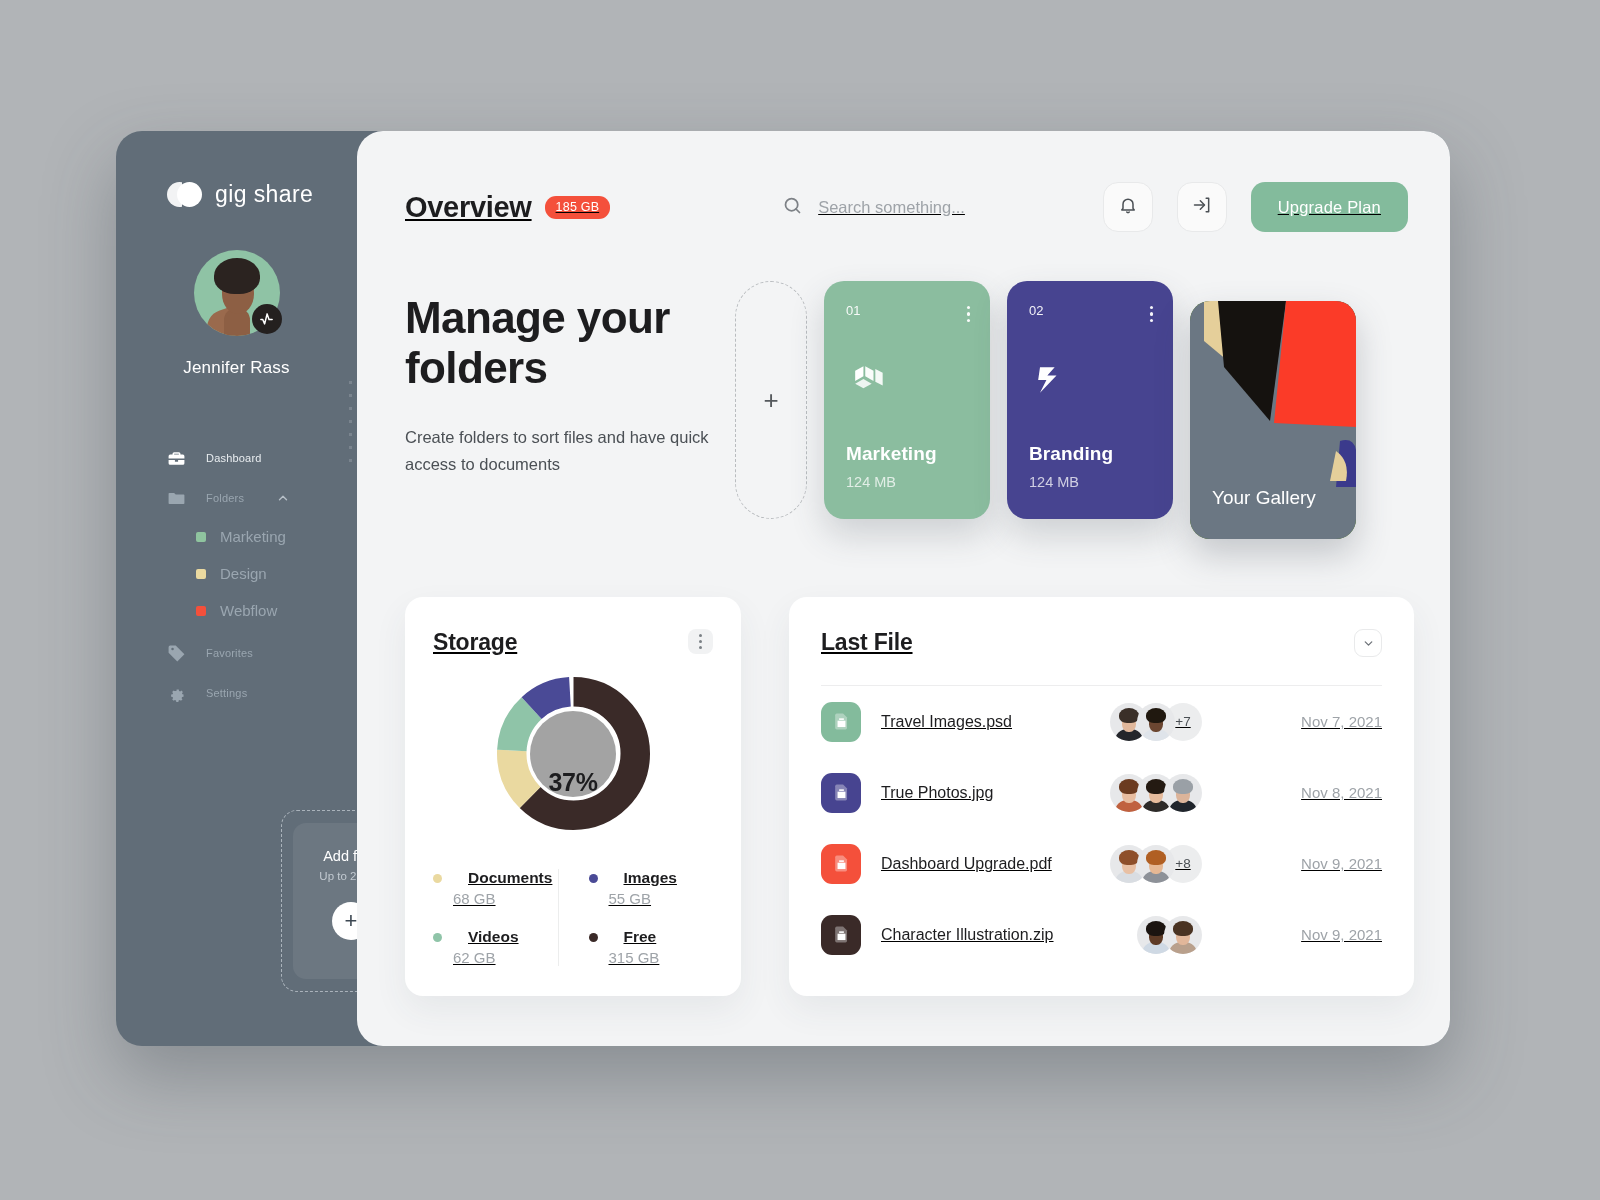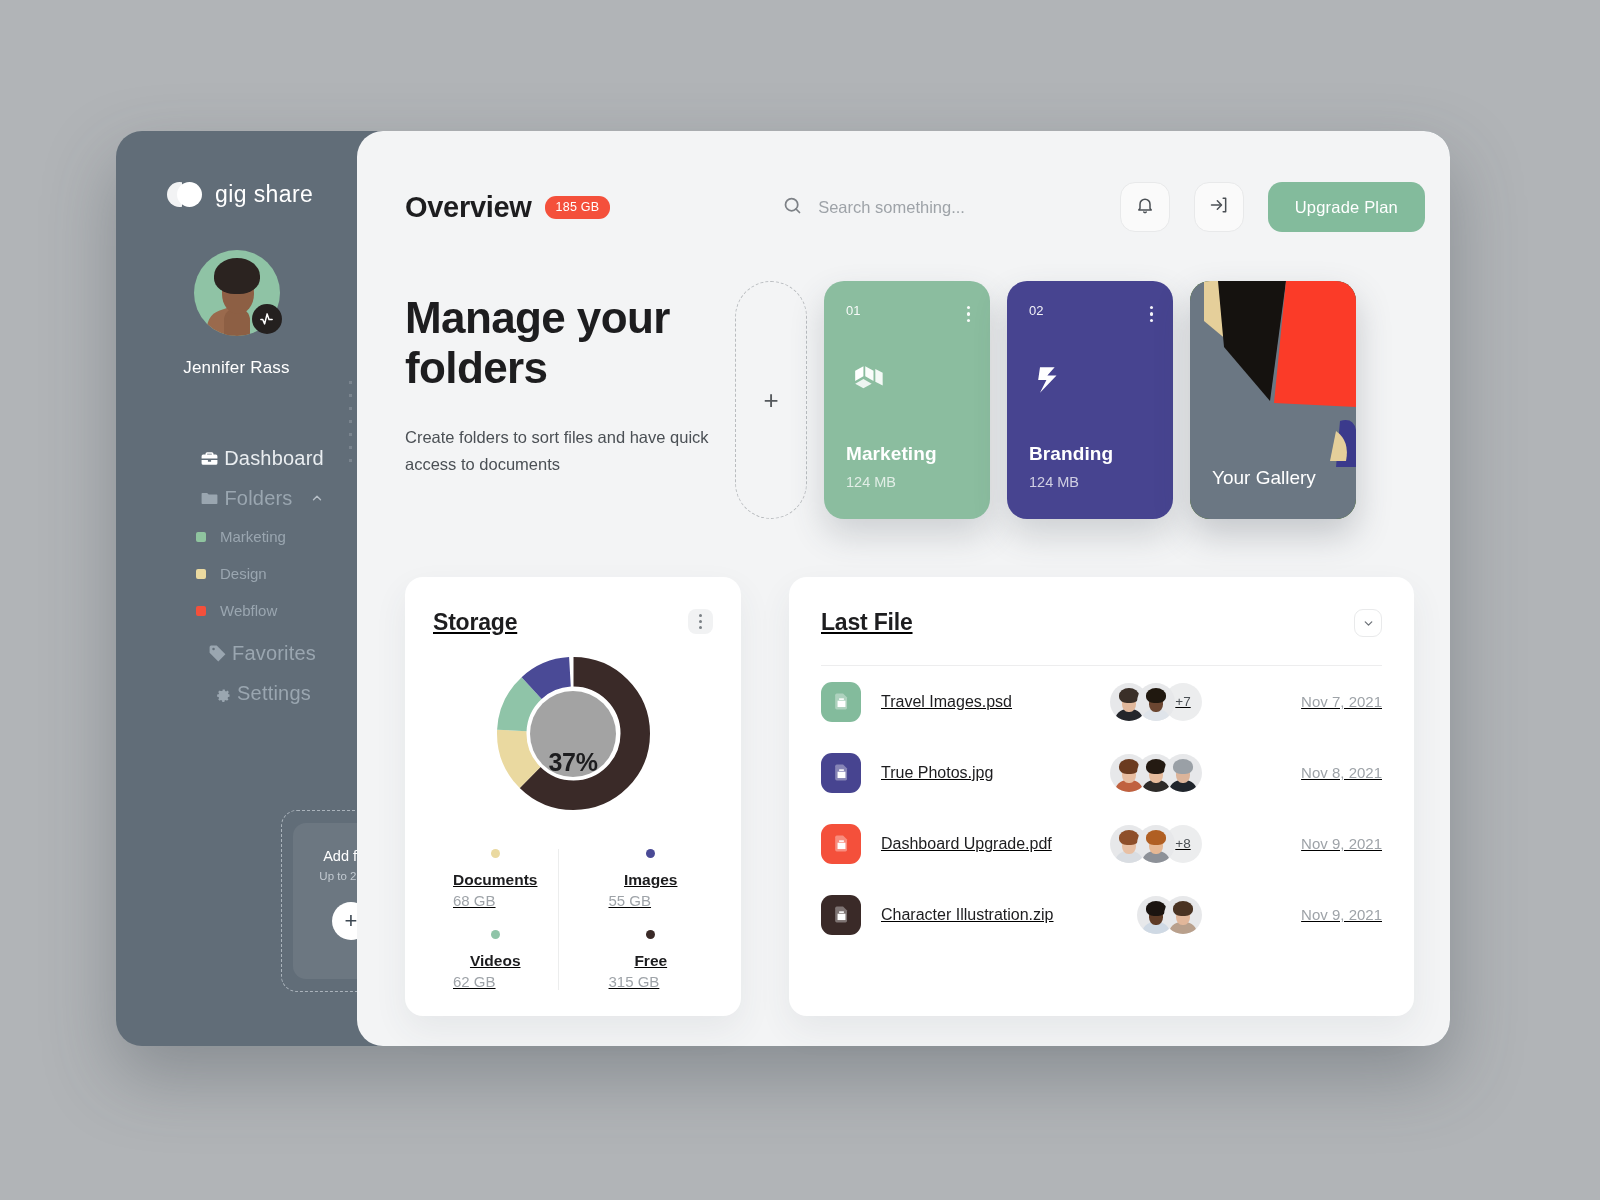--- a/index.html
+++ b/index.html
@@ -76,22 +76,22 @@
   .badge {
     position: absolute; right: -2px; bottom: 2px;
     width: 30px; height: 30px; border-radius: 50%;
     background: #24201f; display: flex; align-items: center; justify-content: center;
   }
   .badge svg { display: block; }
   .username { margin-top: 18px; font-size: 17px; color: #ffffff; letter-spacing: .2px; }
 
   .nav { margin-top: 60px; padding-left: 51px; }
   .nav-item {
-    display: flex; align-items: center; gap: 5px;
-    height: 40px; color: #e9edf0; font-size: 20px; letter-spacing: .2px; justify-content: center;
+    display: flex; align-items: center; gap: 20px;
+    height: 40px; color: #e9edf0; font-size: 11px; letter-spacing: .2px;
   }
   .nav-item.muted { color: #9aa6b0; }
   .nav-item .ico { width: 19px; height: 19px; display: flex; align-items: center; justify-content: center; }
   .nav-item .chev { margin-left: 12px; display: flex; }
   .sub { padding-left: 29px; }
   .sub-item {
     display: flex; align-items: center; gap: 14px;
     height: 37px; font-size: 15px; color: #9aa6b0;
   }
   .swatch { width: 10px; height: 10px; border-radius: 2px; flex: 0 0 10px; }
@@ -118,21 +118,21 @@
   
   .main {
     position: relative; flex: 1;
     background: #f3f4f5;
     border-radius: 26px;
     margin-left: 0;
     padding: 48px 0 0 0;
     overflow: visible;
   }
 
-  .topbar { display: flex; align-items: center; padding: 0 25px 0 48px; height: 56px; }
+  .topbar { display: flex; align-items: center; padding: 0 42px 0 48px; height: 56px; text-decoration: underline; }
   .page-title-row { display: flex; align-items: center; gap: 13px; }
   .page-title { font-size: 29px; font-weight: 700; color: #1d1d1f; letter-spacing: -.3px; }
   .pill {
     background: #f4503b; color: #ffffff; font-size: 12.5px;
     padding: 4px 11px 5px; border-radius: 11px; letter-spacing: .2px;
   }
   .search { display: flex; align-items: center; gap: 15px; margin-left: 172px; }
   .search input {
     border: none; outline: none; background: transparent;
     font-size: 16.5px; color: #7d8186; width: 270px;
@@ -178,20 +178,21 @@
   .fnum { font-size: 13px; color: rgba(255,255,255,.93); }
   .kebab { display: flex; flex-direction: column; gap: 3px; align-items: center; padding-top: 3px; }
   .kebab i { width: 3.4px; height: 3.4px; border-radius: 50%; background: rgba(255,255,255,.95); display: block; }
   .fcard .flogo { margin-top: 36px; }
   .fcard .fname { position: absolute; left: 22px; bottom: 54px; font-size: 19px; font-weight: 600; letter-spacing: .1px; }
   .fcard .fsize { position: absolute; left: 22px; bottom: 29px; font-size: 14.5px; color: rgba(255,255,255,.74); }
   .gallery {
     position: relative; width: 166px; height: 238px; border-radius: 20px;
     overflow: hidden; background: #4d7c0f;
     box-shadow: 0 16px 34px rgba(60,68,78,.25);
+    margin-top: 20px;
   }
   .gname {
     position: absolute; left: 22px; bottom: 28px; color: #fff;
     font-size: 19px; line-height: 1.3; font-weight: 500;
   }
 
   
   .bottom { display: flex; gap: 48px; padding: 58px 0 0 48px; }
   .card { background: #ffffff; border-radius: 18px; box-shadow: 0 14px 34px rgba(60,68,78,.07); text-decoration: underline; }
   .storage { width: 336px; padding: 32px 28px 26px; }
@@ -209,21 +210,21 @@
     position: absolute; left: 50%; top: 50%; transform: translate(-50%,-50%);
     width: 86px; height: 86px; border-radius: 50%; background: #a3a3a3;
     display: flex; align-items: flex-end; justify-content: center;
   }
   .donut .pct { font-size: 25px; font-weight: 700; color: #1d1d1f; letter-spacing: -.3px; }
 
   .legend { display: flex; margin-top: 34px; }
   .legend-col { flex: 1; }
   .legend-col + .legend-col { border-left: 1px solid #eceded; padding-left: 30px; }
   .legend-item + .legend-item { margin-top: 21px; }
-  .li-top { display: flex; align-items: center; gap: 13px; flex-direction: column; }
+  .li-top { display: flex; align-items: center; gap: 26px; }
   .li-dot { width: 9px; height: 9px; border-radius: 50%; }
   .li-label { font-size: 15.5px; color: #1d1d1f; font-weight: 600; }
   .li-val { font-size: 15px; color: #9ea3a8; margin-left: 20px; margin-top: 3px; }
 
   .lastfile { width: 625px; padding: 32px 32px 26px; }
   .chev-btn {
     width: 28px; height: 28px; border-radius: 9px; background: #ffffff;
     border: 1px solid #e9eaeb; display: flex; align-items: center; justify-content: center;
   }
   .divider { height: 1px; background: #ededee; margin: 28px 0 0; }

